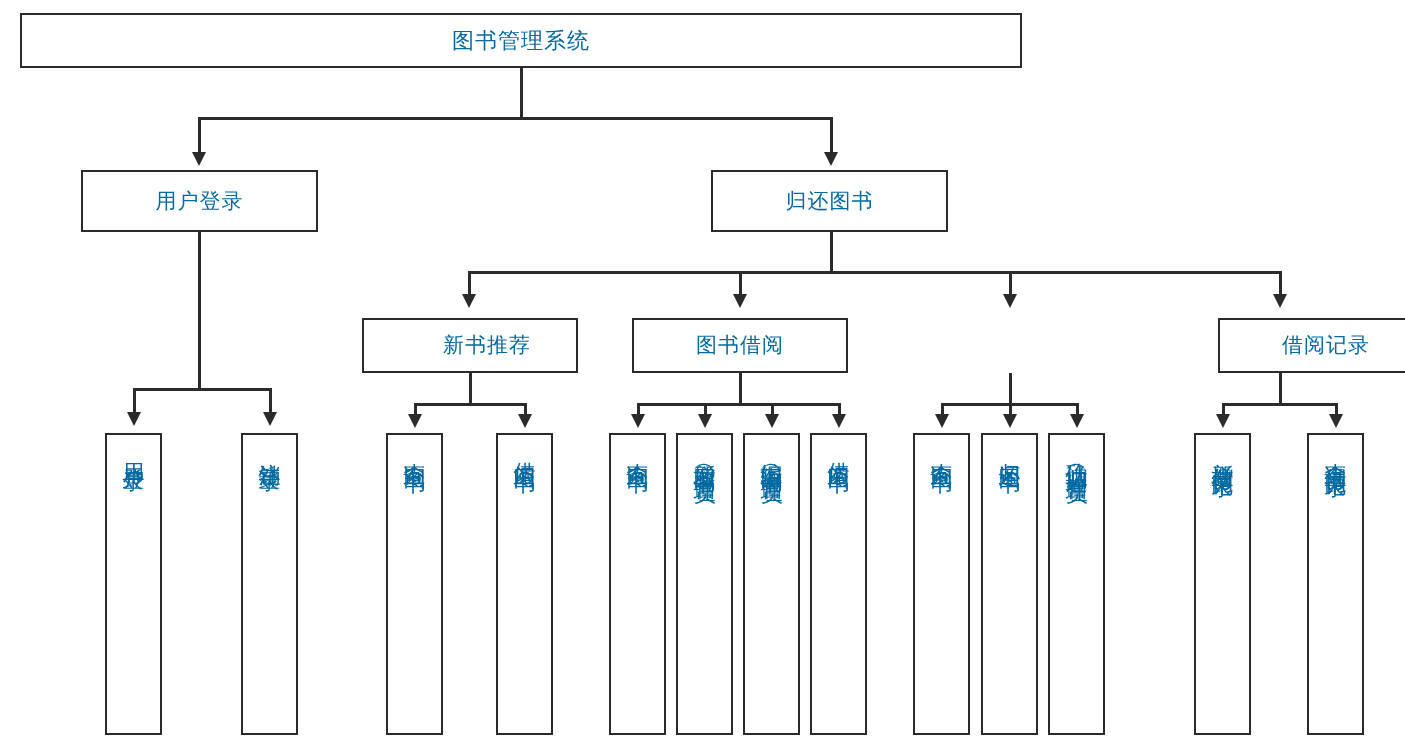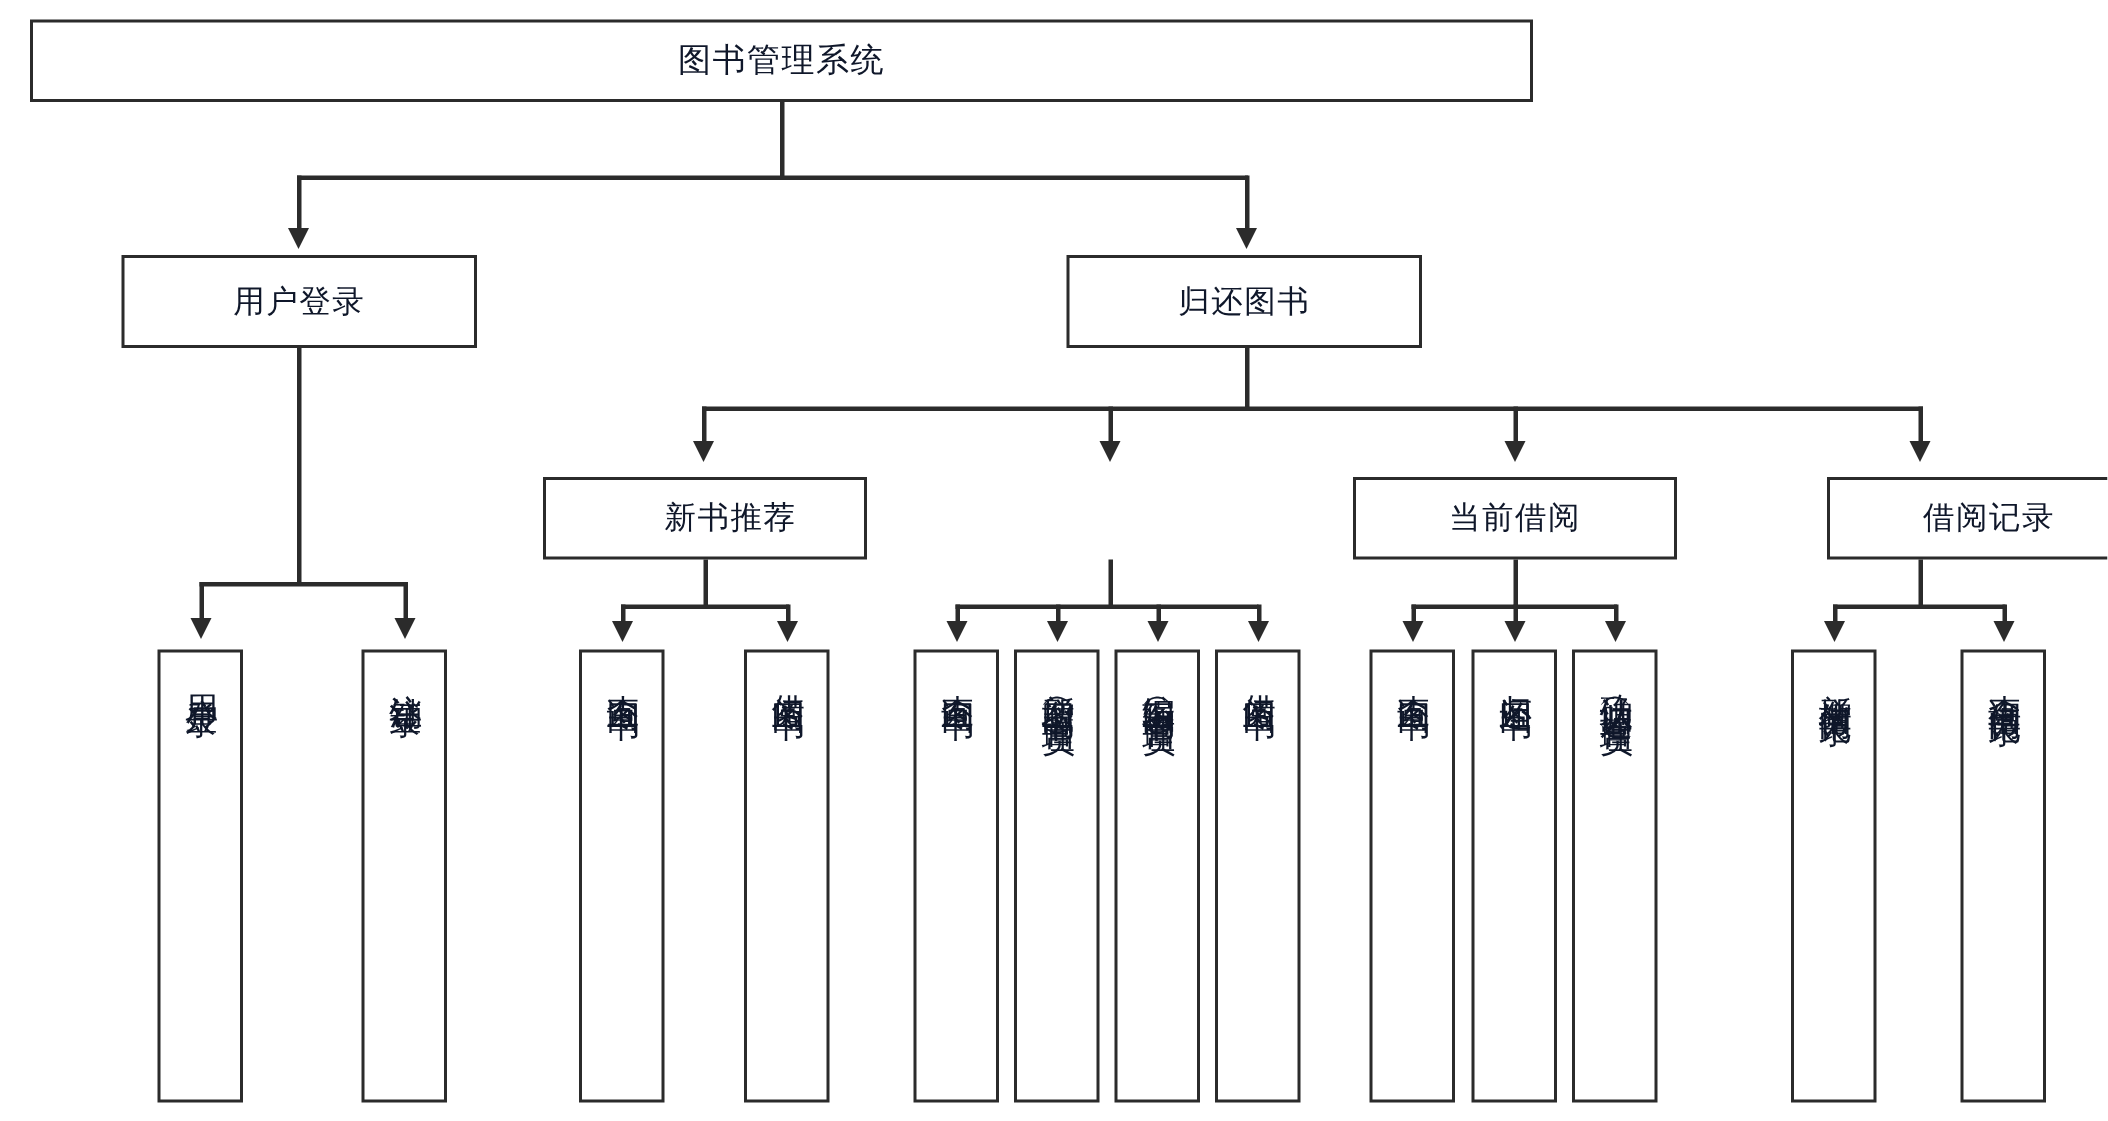--- a/index.html
+++ b/index.html
@@ -23,21 +23,21 @@
     border:2.5px solid #2b2b2b;
     display:flex;
     align-items:center;
     justify-content:center;
     text-align:center;
   }
   .node .label{
     font-size:21px;
     line-height:1.15;
     letter-spacing:1px;
-    color:#0f172a;
+    color:#0369a1;
     white-space:nowrap;
   }
   
   .node.root .label{font-size:22px;}
   
   .node.leaf{
     align-items:flex-start;
     justify-content:center;
     padding-top:10px;
   }
@@ -114,22 +114,22 @@
   <div class="ln v" style="left:739px;top:271px;height:26px;"></div>
   <div class="arrow" style="left:733px;top:294px;"></div>
   <div class="ln v" style="left:1009px;top:271px;height:26px;"></div>
   <div class="arrow" style="left:1003px;top:294px;"></div>
   <div class="ln v" style="left:1279px;top:271px;height:26px;"></div>
   <div class="arrow" style="left:1273px;top:294px;"></div>
 
   <div class="node" style="left:362px;top:318px;width:216px;height:55px;padding-left:34px;">
     <span class="label">新书推荐</span>
   </div>
-  <div class="node" style="left:902px;top:318px;width:216px;height:55px;">
-    <span class="label">当前借阅</span>
+  <div class="node" style="left:632px;top:318px;width:216px;height:55px;">
+    <span class="label">图书借阅</span>
   </div>
   <div class="node" style="left:1172px;top:318px;width:216px;height:55px;margin-left:46px;">
     <span class="label">借阅记录</span>
   </div>
 
   <div class="ln v" style="left:469px;top:373px;height:32px;"></div>
   <div class="ln h" style="left:414px;top:403px;width:112px;"></div>
   <div class="ln v" style="left:414px;top:403px;height:14px;"></div>
   <div class="arrow" style="left:408px;top:414px;"></div>
   <div class="ln v" style="left:524px;top:403px;height:14px;"></div>

